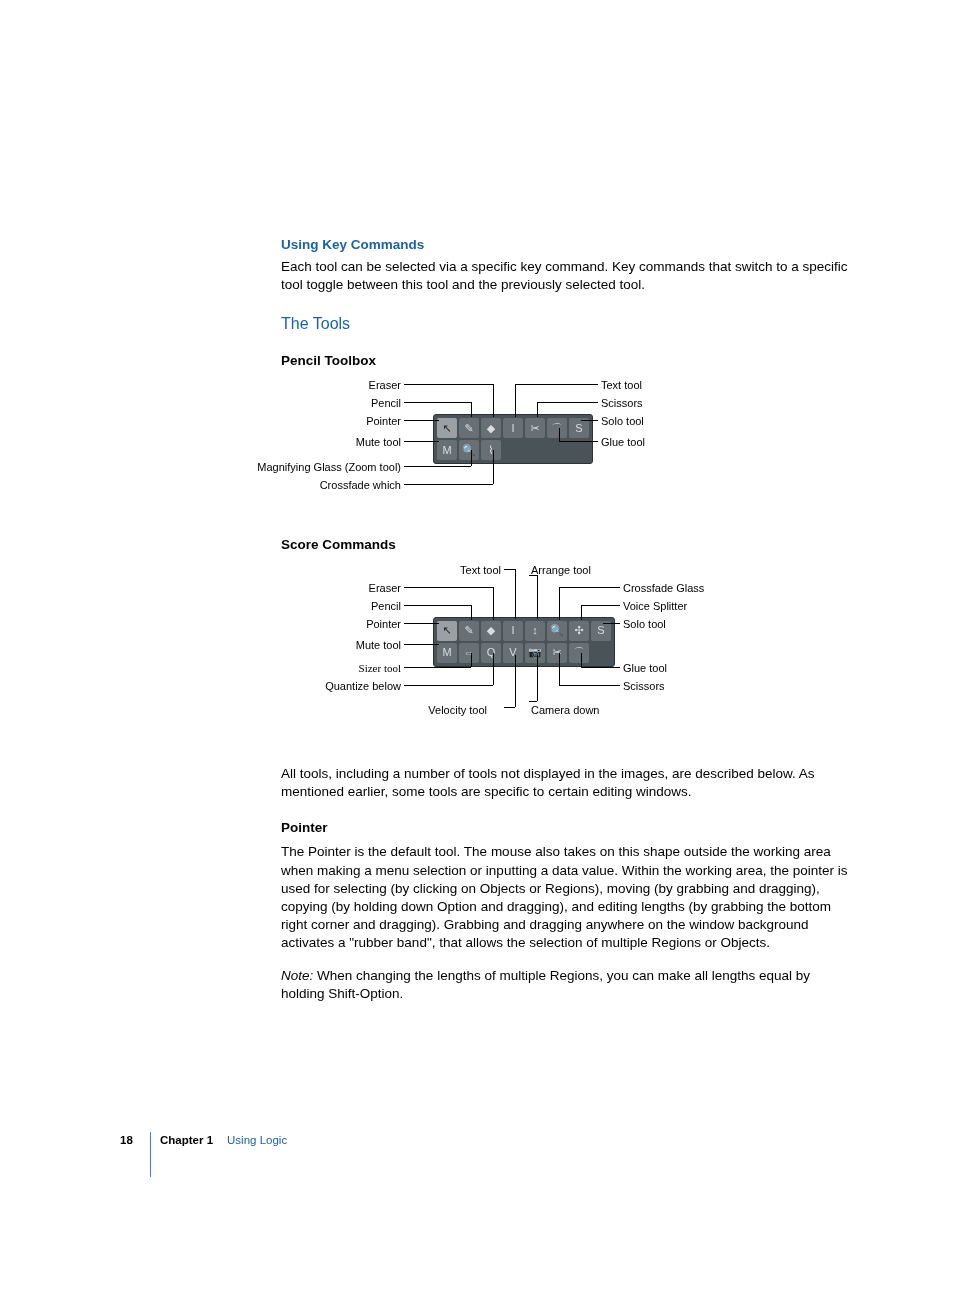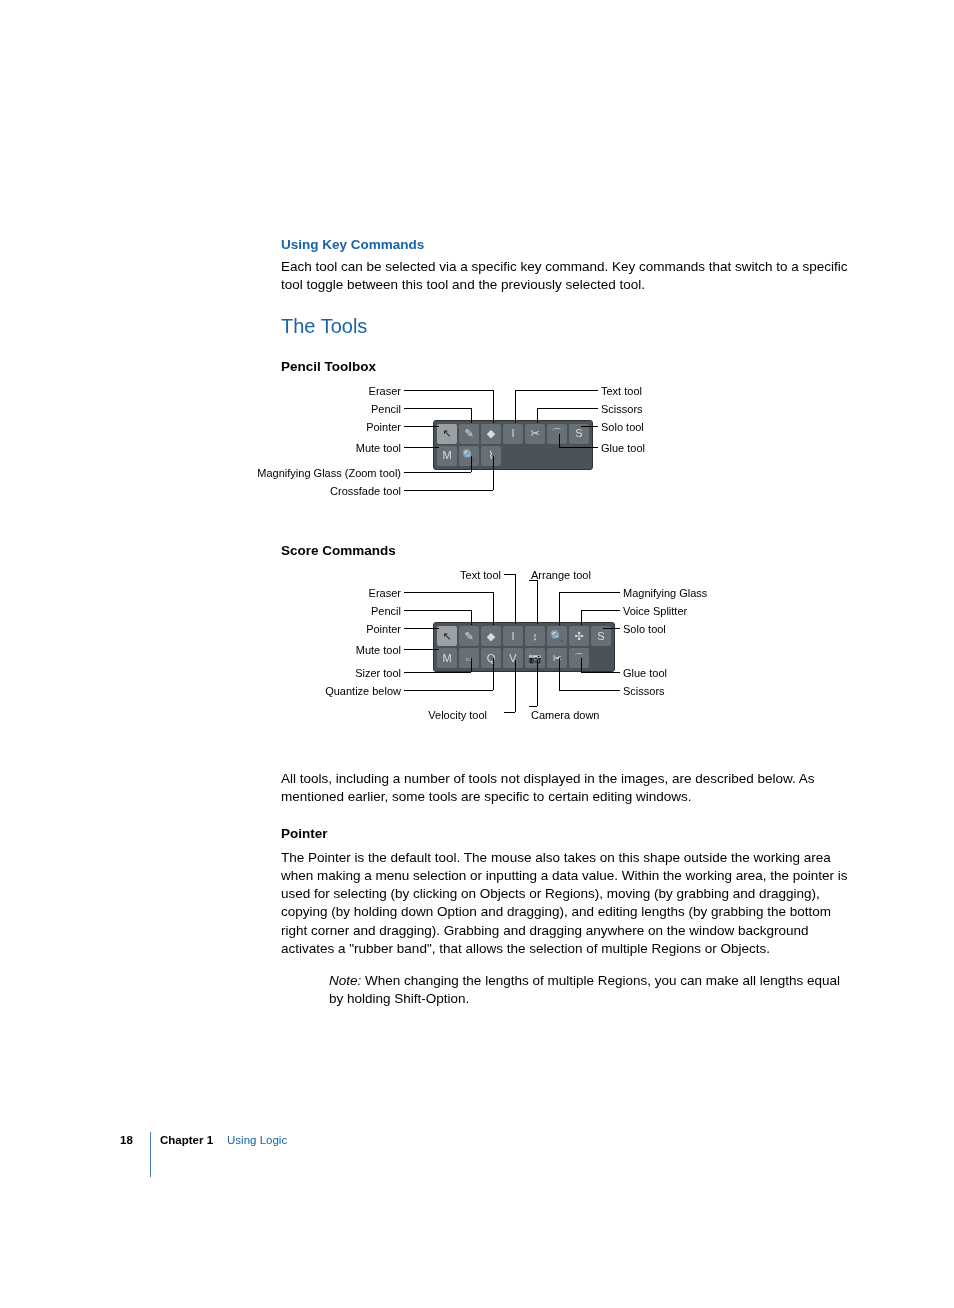--- a/index.html
+++ b/index.html
@@ -24,21 +24,21 @@
   }
   .h3-blue-bold {
     color: #1a63a8;
     font-weight: 700;
     font-size: 13.5px;
     margin: 0 0 4px 0;
   }
   .h2-blue {
     color: #1a63a8;
     font-weight: 400;
-    font-size: 20px;
+    font-size: 16px;
     margin: 18px 0 4px 0;
   }
   .h4-bold {
     font-weight: 700;
     font-size: 13.5px;
     margin: 18px 0 6px 0;
   }
   p {
     margin: 0 0 4px 0;
   }
@@ -163,21 +163,21 @@
       <div class="label left" style="left:0; top:36px; width:120px;">Pointer</div>
       <div class="lead h" style="left:123px; top:42px; width:35px;"></div>
 
       <div class="label left" style="left:0; top:57px; width:120px;">Mute tool</div>
       <div class="lead h" style="left:123px; top:63px; width:35px;"></div>
 
       <div class="label left" style="left:-30px; top:82px; width:150px;">Magnifying Glass (Zoom tool)</div>
       <div class="lead h" style="left:123px; top:88px; width:67px;"></div>
       <div class="lead v" style="left:190px; top:72px; height:16px;"></div>
 
-      <div class="label left" style="left:0; top:100px; width:120px;">Crossfade tool</div>
+      <div class="label left" style="left:0; top:100px; width:120px;">Crossfade which</div>
       <div class="lead h" style="left:123px; top:106px; width:89px;"></div>
       <div class="lead v" style="left:212px; top:72px; height:34px;"></div>
 
       <div class="label" style="left:320px; top:0;">Text tool</div>
       <div class="lead h" style="left:234px; top:6px; width:83px;"></div>
       <div class="lead v" style="left:234px; top:6px; height:33px;"></div>
 
       <div class="label" style="left:320px; top:18px;">Scissors</div>
       <div class="lead h" style="left:256px; top:24px; width:61px;"></div>
       <div class="lead v" style="left:256px; top:24px; height:15px;"></div>
@@ -232,29 +232,29 @@
       <div class="label left" style="left:0; top:36px; width:120px;">Pencil</div>
       <div class="lead h" style="left:123px; top:42px; width:67px;"></div>
       <div class="lead v" style="left:190px; top:42px; height:15px;"></div>
 
       <div class="label left" style="left:0; top:54px; width:120px;">Pointer</div>
       <div class="lead h" style="left:123px; top:60px; width:35px;"></div>
 
       <div class="label left" style="left:0; top:75px; width:120px;">Mute tool</div>
       <div class="lead h" style="left:123px; top:81px; width:35px;"></div>
 
-      <div class="label left" style="left:0; top:98px; width:120px;">Sizer tool</div>
+      <div class="label left" style="left:0; top:98px; width:120px;font-family:Liberation Serif, serif;">Sizer tool</div>
       <div class="lead h" style="left:123px; top:104px; width:67px;"></div>
       <div class="lead v" style="left:190px; top:90px; height:14px;"></div>
 
       <div class="label left" style="left:0; top:116px; width:120px;">Quantize below</div>
       <div class="lead h" style="left:123px; top:122px; width:89px;"></div>
       <div class="lead v" style="left:212px; top:90px; height:32px;"></div>
 
-      <div class="label" style="left:342px; top:18px;">Magnifying Glass</div>
+      <div class="label" style="left:342px; top:18px;">Crossfade Glass</div>
       <div class="lead h" style="left:278px; top:24px; width:61px;"></div>
       <div class="lead v" style="left:278px; top:24px; height:33px;"></div>
 
       <div class="label" style="left:342px; top:36px;">Voice Splitter</div>
       <div class="lead h" style="left:300px; top:42px; width:39px;"></div>
       <div class="lead v" style="left:300px; top:42px; height:15px;"></div>
 
       <div class="label" style="left:342px; top:54px;">Solo tool</div>
       <div class="lead h" style="left:322px; top:60px; width:17px;"></div>
 
@@ -273,21 +273,21 @@
       <div class="label" style="left:250px; top:140px;">Camera down</div>
       <div class="lead v" style="left:256px; top:92px; height:46px;"></div>
       <div class="lead h" style="left:248px; top:138px; width:8px;"></div>
     </div>
 
     <p style="margin-top:22px;">All tools, including a number of tools not displayed in the images, are described below. As mentioned earlier, some tools are specific to certain editing windows.</p>
 
     <div class="h4-bold">Pointer</div>
     <p>The Pointer is the default tool. The mouse also takes on this shape outside the working area when making a menu selection or inputting a data value. Within the working area, the pointer is used for selecting (by clicking on Objects or Regions), moving (by grabbing and dragging), copying (by holding down Option and dragging), and editing lengths (by grabbing the bottom right corner and dragging). Grabbing and dragging anywhere on the window background activates a "rubber band", that allows the selection of multiple Regions or Objects.</p>
 
-    <p style="margin-top:14px;margin-left:48px;">
+    <p style="margin-top:14px;">
       <span class="note-label">Note:</span>
       <span> </span>
       <span>When changing the lengths of multiple Regions, you can make all lengths equal by holding Shift-Option.</span>
     </p>
 
   </div>
 
   <div class="footer">
     <div class="bar"></div>
     <span class="pg">18</span>

